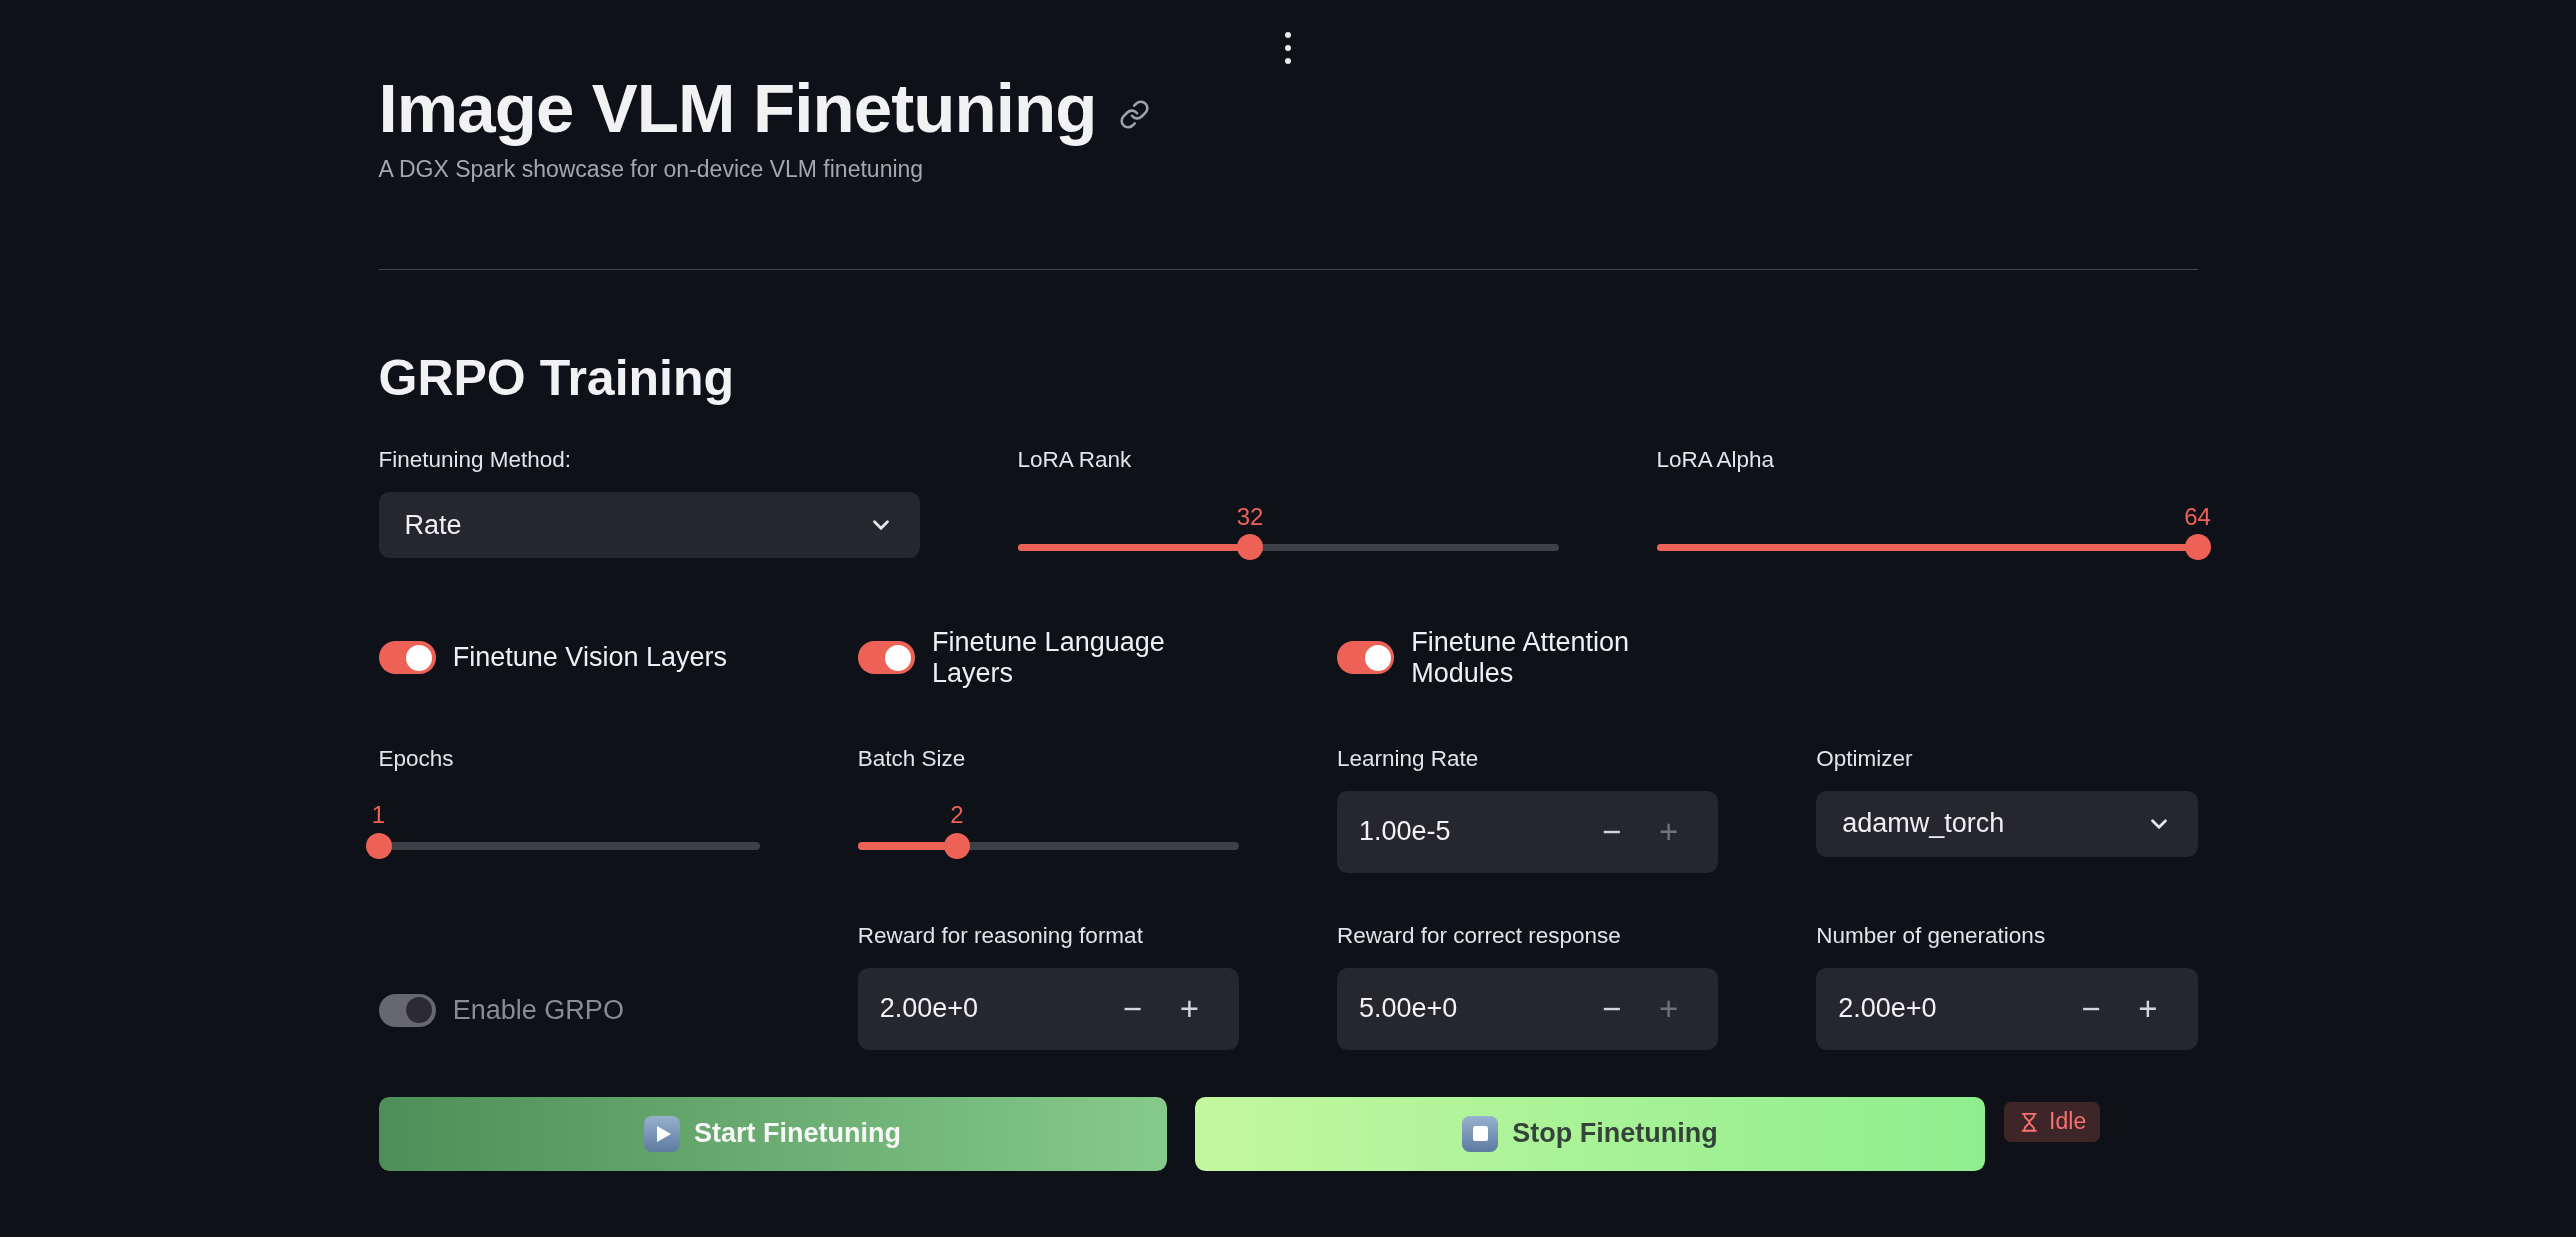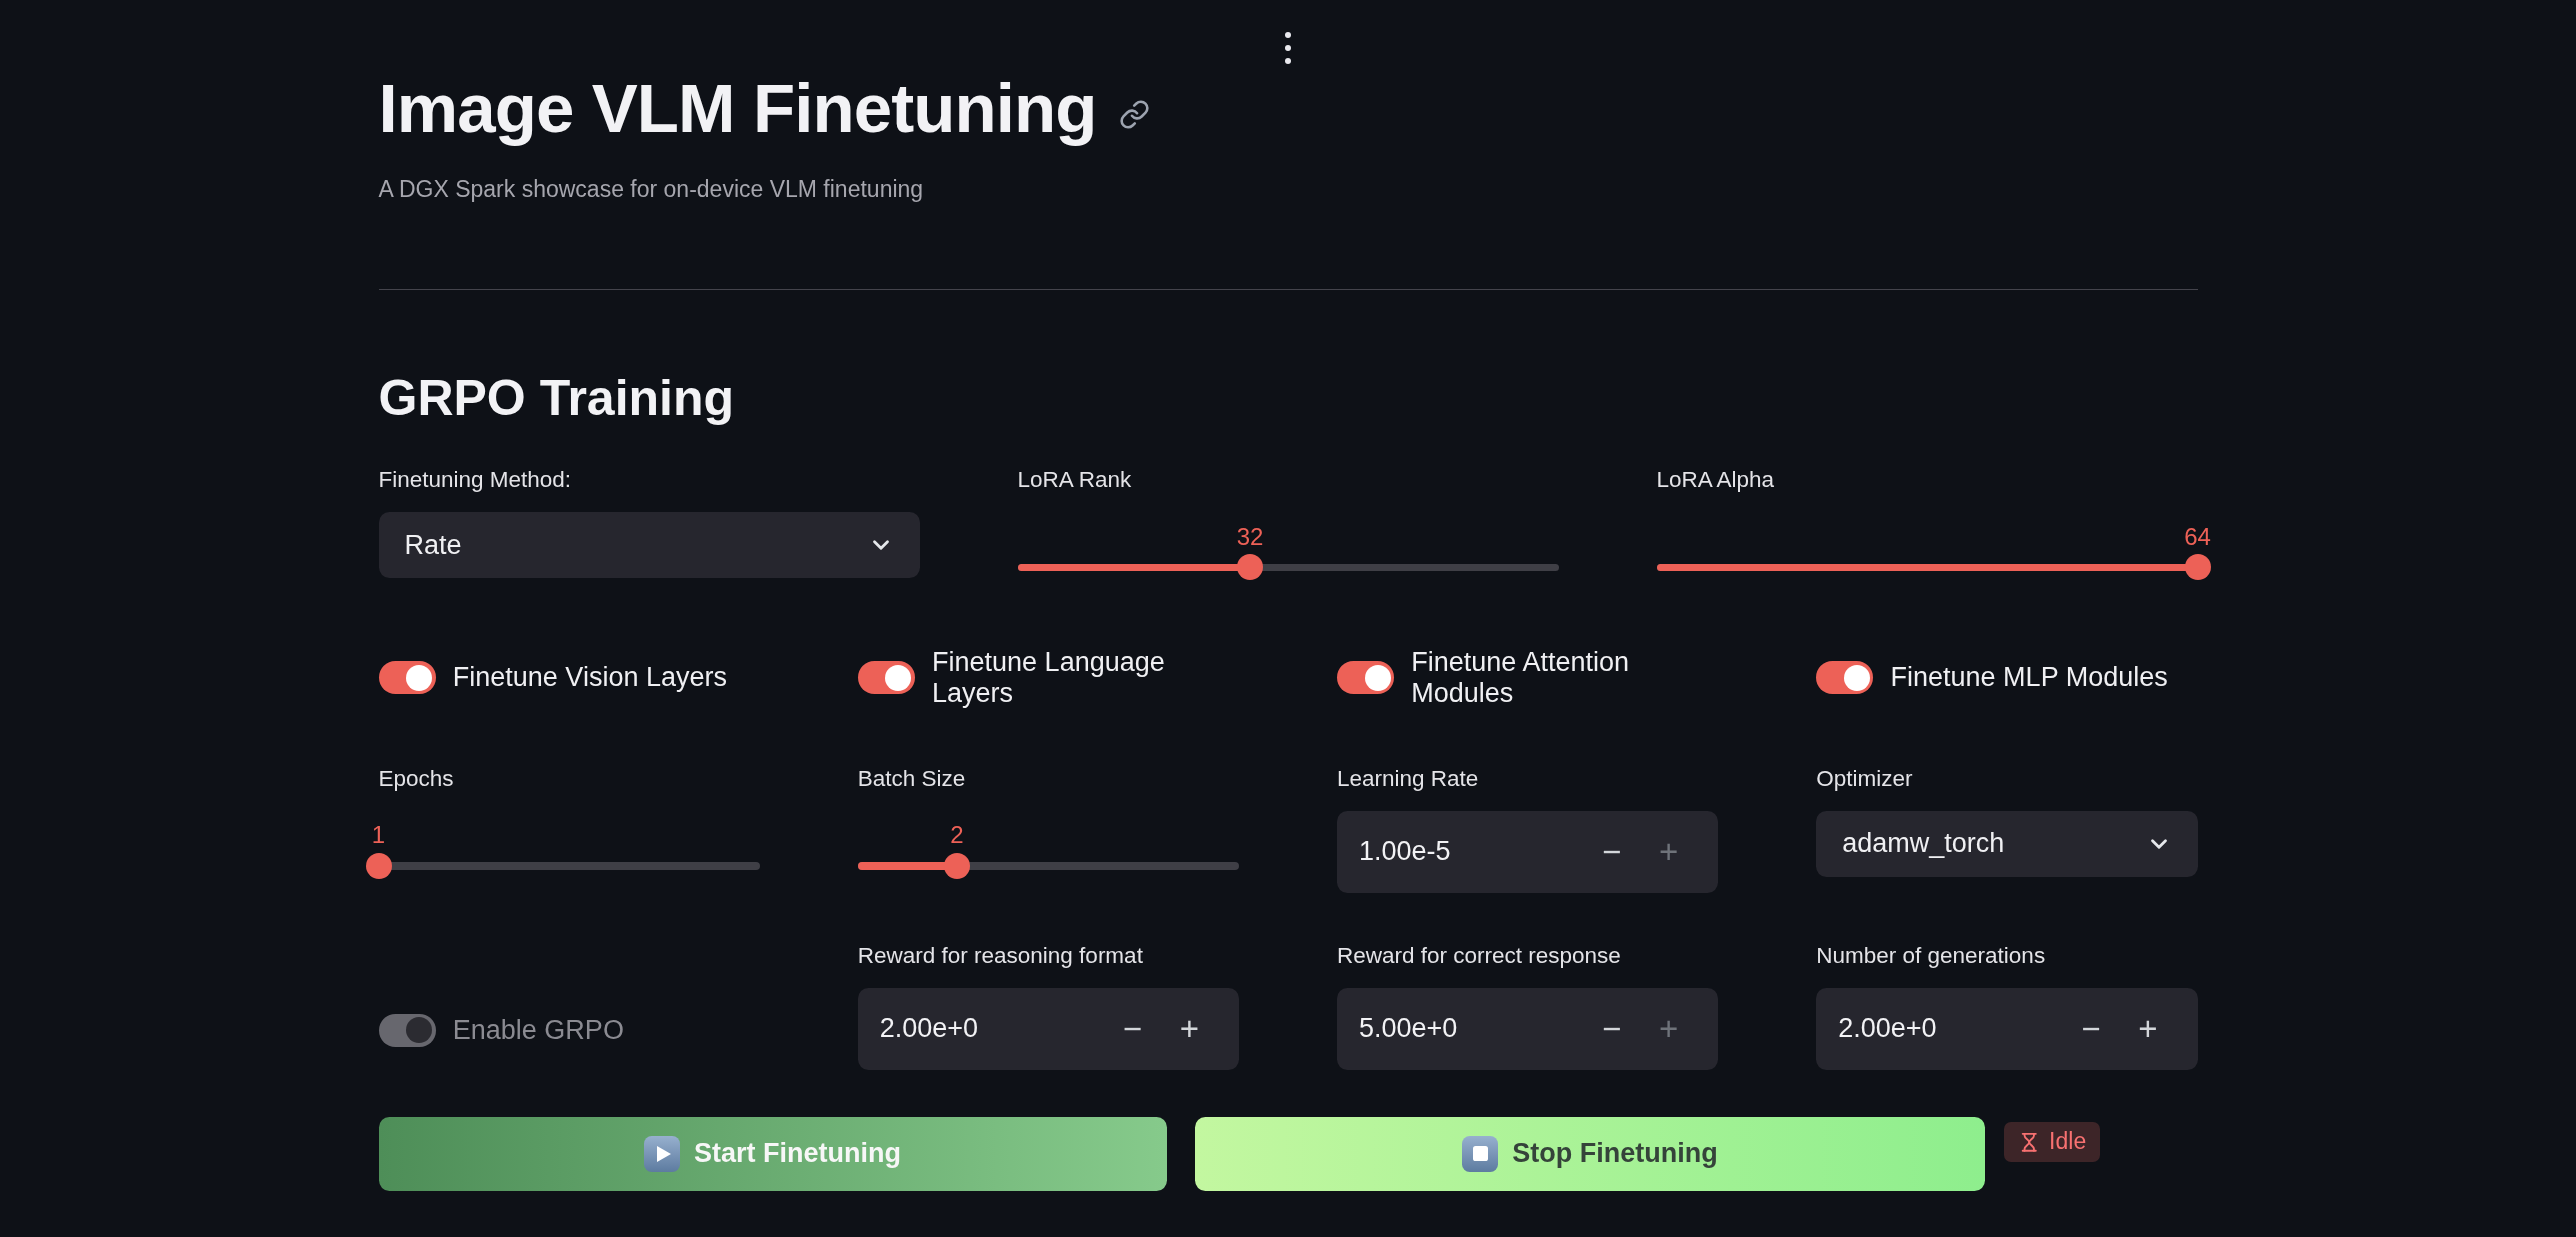--- a/index.html
+++ b/index.html
@@ -13,21 +13,21 @@
   .topbar { height:69px; display:flex; align-items:center; justify-content:flex-end; gap:35px; padding:0 31px;flex-direction:column; }
   .deploy { font-size:24px; color:#f0f0f4; cursor:pointer; }
   .kebab { display:flex; flex-direction:column; gap:7px; padding:5.2px; cursor:pointer; }
   .kebab i { width:6px; height:6px; border-radius:50%; background:#e9e9ee; }
 
   
   main { width:1819px; margin:0 auto; }
   .title-row { display:flex; align-items:center; gap:22.5px; }
   .title-row h1 { font-size:69px; font-weight:700; letter-spacing:-0.9px; color:#f2f2f5; }
   .link-ic { color:#9ca3af; display:inline-flex; margin-top:12px; }
-  .subtitle { margin-top:28px; font-size:23px; color:var(--text-dim,#a6a6ae); }
+  .subtitle { margin-top:8px; font-size:23px; color:var(--text-dim,#a6a6ae); }
   .divider { margin-top:86px; border:none; border-top:1.7px solid #44444c; }
   .section-h { margin-top:79px; font-size:50px; font-weight:700; color:#f2f2f5; }
 
   
   .grid3 { display:grid; grid-template-columns:repeat(3,1fr); gap:98px; }
   .grid4 { display:grid; grid-template-columns:repeat(4,1fr); gap:98px; }
   .row1 { margin-top:40px; }
   .row2 { margin-top:59px; }
   .row3 { margin-top:57px; }
   .row4 { margin-top:50px; }
@@ -157,26 +157,20 @@
           <span class="knob"></span>
         </span>
       <span class="tlabel">Finetune Language Layers</span>
     </div>
     <div class="toggle-item">
       <span class="pill on">
           <span class="knob"></span>
         </span>
       <span class="tlabel">Finetune Attention Modules</span>
     </div>
-    <div class="toggle-item">
-      <span class="pill on">
-          <span class="knob"></span>
-        </span>
-      <span class="tlabel">Finetune MLP Modules</span>
-    </div>
   </div>
 
   <div class="grid4 row3">
     <div>
       <span class="flabel">Epochs</span>
       <div class="slider-wrap">
         <span class="slider-val" style="left: 0%;">1</span>
         <div class="track">
           <div class="fill" style="width: 0%;"></div>
           <div class="thumb" style="left: 0%;"></div>

